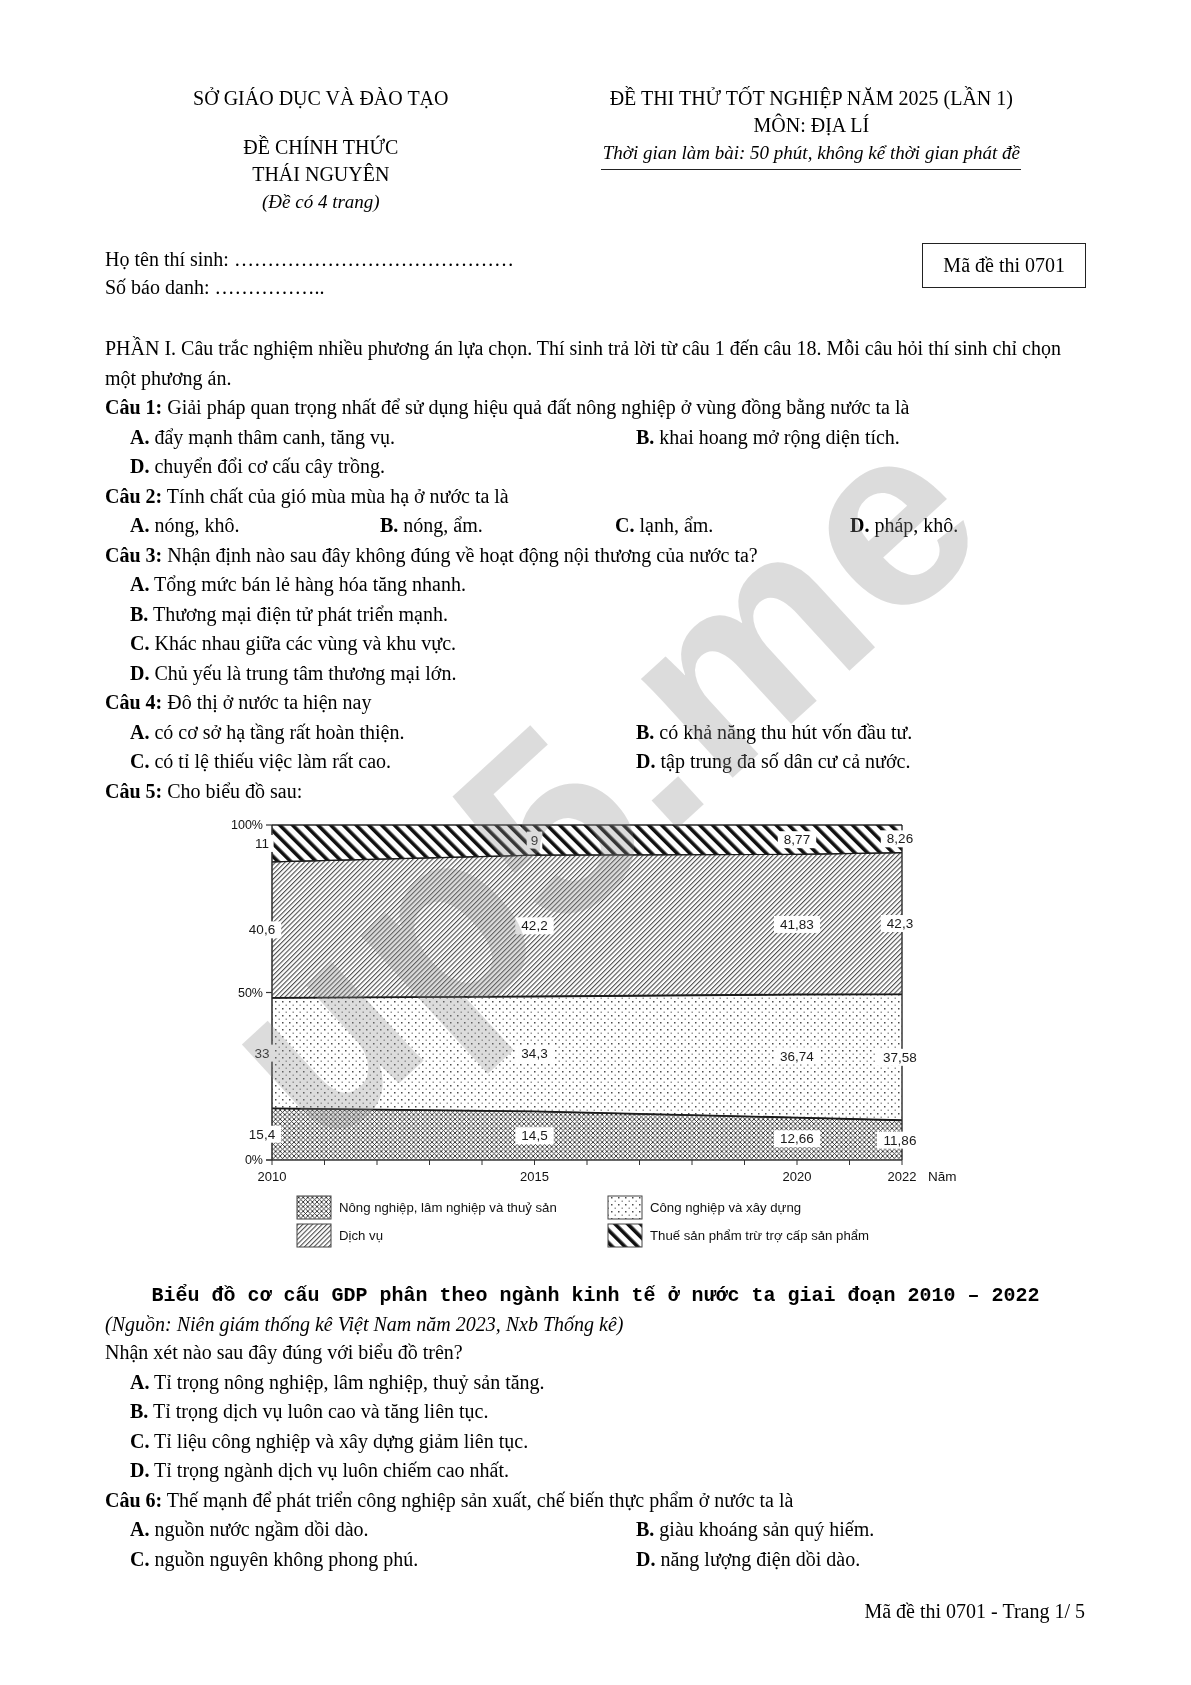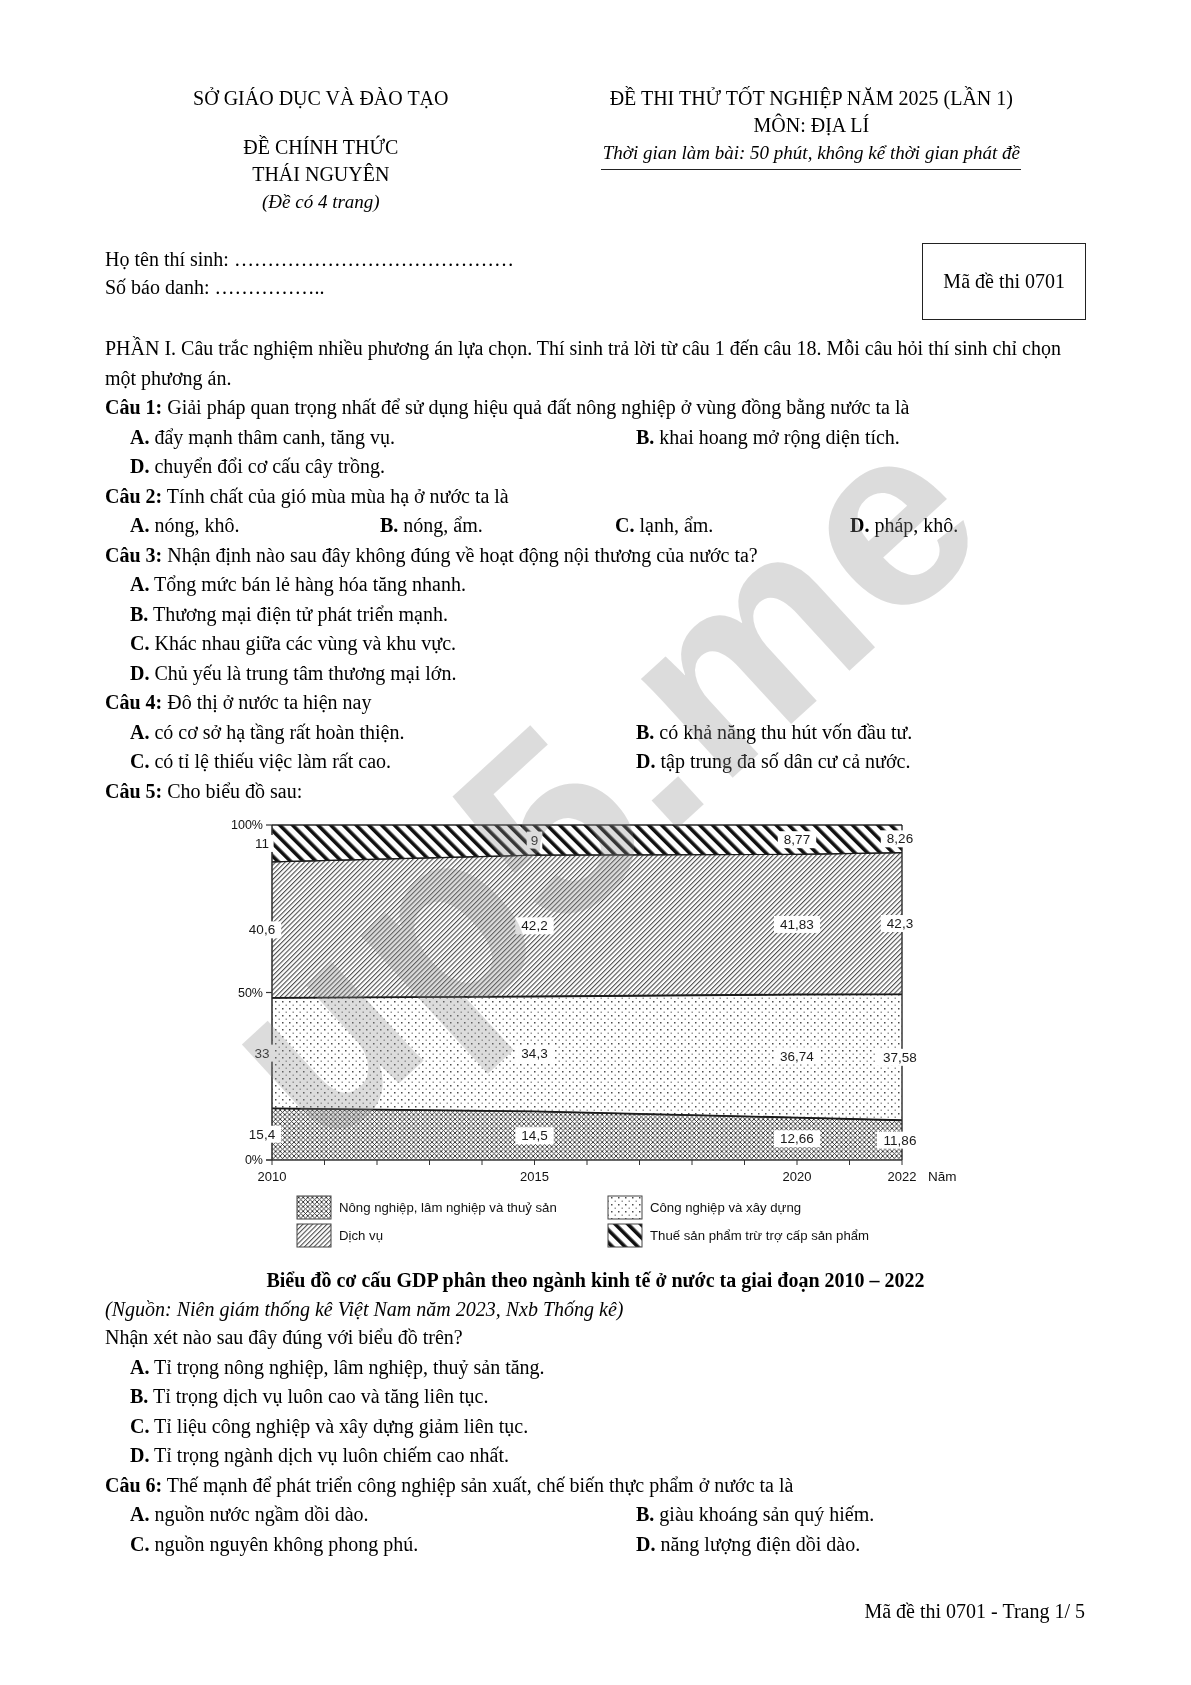--- a/index.html
+++ b/index.html
@@ -13,30 +13,30 @@
      color:#8f8f8f;opacity:.30;transform:rotate(-42.5deg);z-index:6;pointer-events:none;line-height:1.1;}
   .header{display:flex;line-height:27px;}
   .header-left{width:44%;text-align:center;}
   .header-right{width:56%;text-align:center;}
   .official{margin-top:22px;}
   .pages-note{font-size:19px;}
   .duration{font-size:19px;}
   .duration-underline{height:0;border-bottom:1.6px solid #222;width:420px;margin:3px auto 0 auto;}
   .candidate-row{margin-top:30px;position:relative;height:60px;}
   .cand-line{line-height:28px;}
-  .exam-code-box{position:absolute;right:0;top:-2px;border:1.5px solid #222;padding:26px 20px;background:#fff;}
+  .exam-code-box{position:absolute;right:0;top:-2px;border:1.5px solid #222;padding:10px 20px;background:#fff;}
   .part-heading{margin:28px 0 0 0;line-height:30px;}
   .q{line-height:29.5px;}
   .qnum{font-weight:bold;}
   .opts{margin-left:25px;}
   .orow2{display:grid;grid-template-columns:465px 1fr;gap:41px;}
   .orow4{display:grid;grid-template-columns:250px 235px 235px 1fr;}
   .ol{font-weight:bold;}
   .chart-figure{margin:5px 0 0 120px;width:740px;position:relative;}
-  .chart-title{text-align:center;font-weight:bold;line-height:29px;}
+  .chart-title{text-align:center;font-weight:bold;margin-top:15px;line-height:29px;font-family:Liberation Mono, monospace;}
   .chart-source{font-style:italic;line-height:28px;}
   .footer{position:absolute;right:106px;top:1600px;z-index:2;}
   svg text{font-family:"Liberation Sans",sans-serif;}
 </style>
 </head>
 <body>
 
 <div class="page">
   <div class="watermark">up5.me</div>
 

